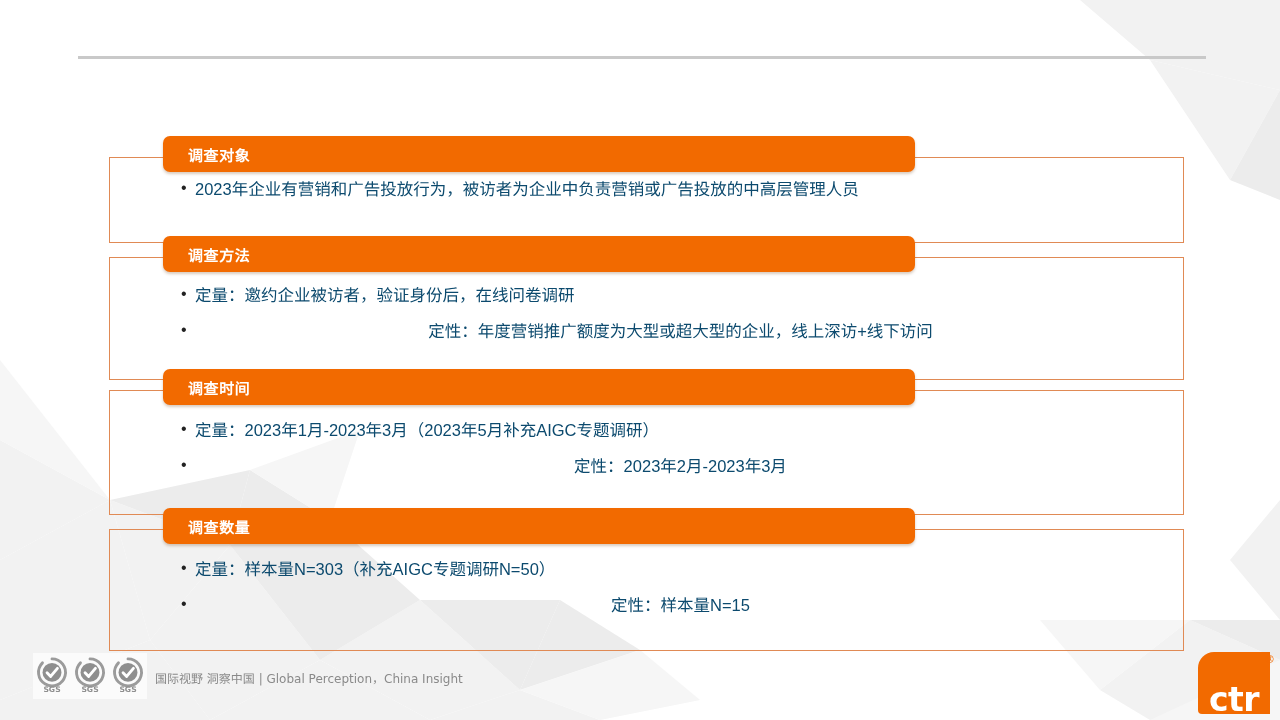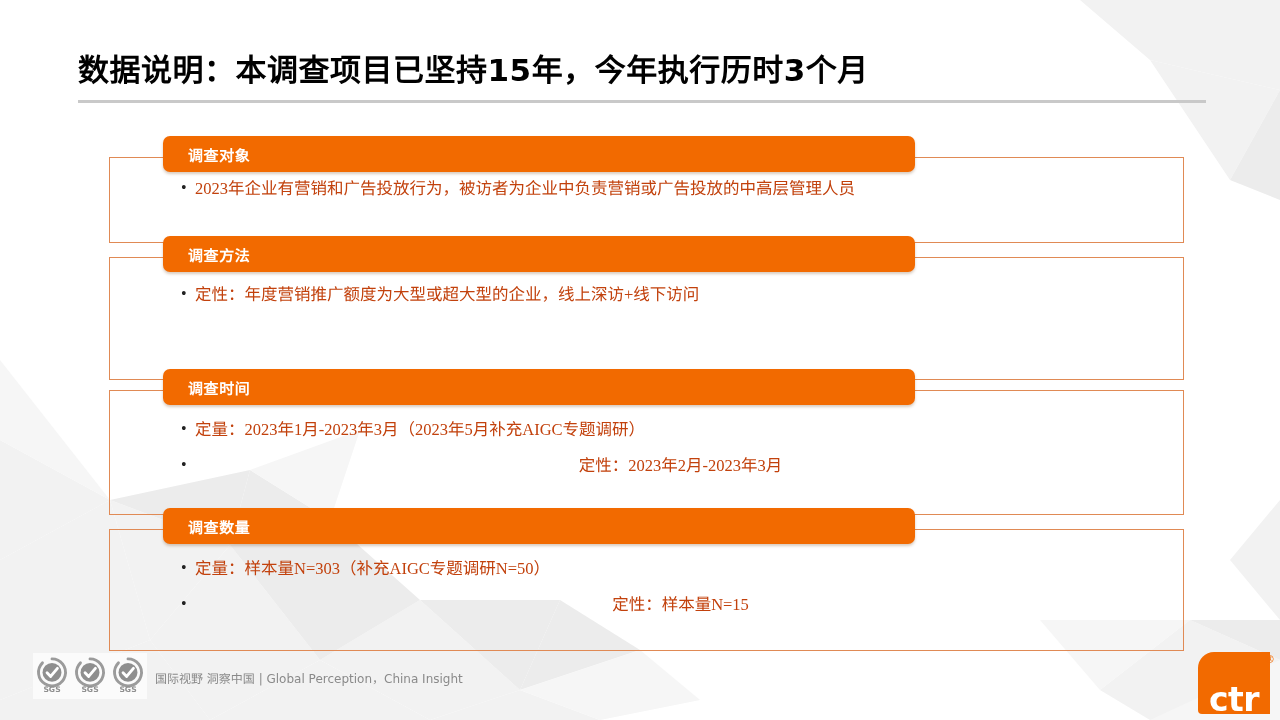--- a/index.html
+++ b/index.html
@@ -104,22 +104,22 @@
     white-space: nowrap;
   }
   .section-body {
     position: absolute;
     left: 72px;
     right: 18px;
   }
   .bullet {
     position: relative;
     padding-left: 14px;
-    color: #c2410c;
-    font-family: Liberation Serif, serif;
+    color: #0c4a6e;
+    font-family: Liberation Sans, sans-serif;
     font-size: 16.5px;
     line-height: 22px;
     white-space: nowrap;
   }
   .bullet + .bullet {
     margin-top: 14px;
     text-align: center;
   }
   .bullet::before {
     content: "•";
@@ -263,21 +263,20 @@
     <g fill="#f6f6f6">
       <polygon points="0,360 110,500 0,440"></polygon>
       <polygon points="250,470 330,520 360,430"></polygon>
       <polygon points="640,650 520,690 600,720 700,700"></polygon>
       <polygon points="1150,720 1280,660 1280,720"></polygon>
       <polygon points="1040,620 1190,620 1100,690"></polygon>
     </g>
   </svg>
 
   <div id="title-block">
-    <div id="title-text">数据说明：本调查项目已坚持15年，今年执行历时3个月</div>
     <div id="title-rule"></div>
   </div>
 
   <div id="sections">
 
     <div class="section" id="section-1">
       <div class="section-frame"></div>
       <div class="section-header">
         <span class="section-header-label">调查对象</span>
       </div>
@@ -285,20 +284,21 @@
         <div class="bullet">2023年企业有营销和广告投放行为，被访者为企业中负责营销或广告投放的中高层管理人员</div>
       </div>
     </div>
 
     <div class="section" id="section-2">
       <div class="section-frame"></div>
       <div class="section-header">
         <span class="section-header-label">调查方法</span>
       </div>
       <div class="section-body">
+        <div class="bullet">定量：邀约企业被访者，验证身份后，在线问卷调研</div>
         <div class="bullet">定性：年度营销推广额度为大型或超大型的企业，线上深访+线下访问</div>
       </div>
     </div>
 
     <div class="section" id="section-3">
       <div class="section-frame"></div>
       <div class="section-header">
         <span class="section-header-label">调查时间</span>
       </div>
       <div class="section-body">

